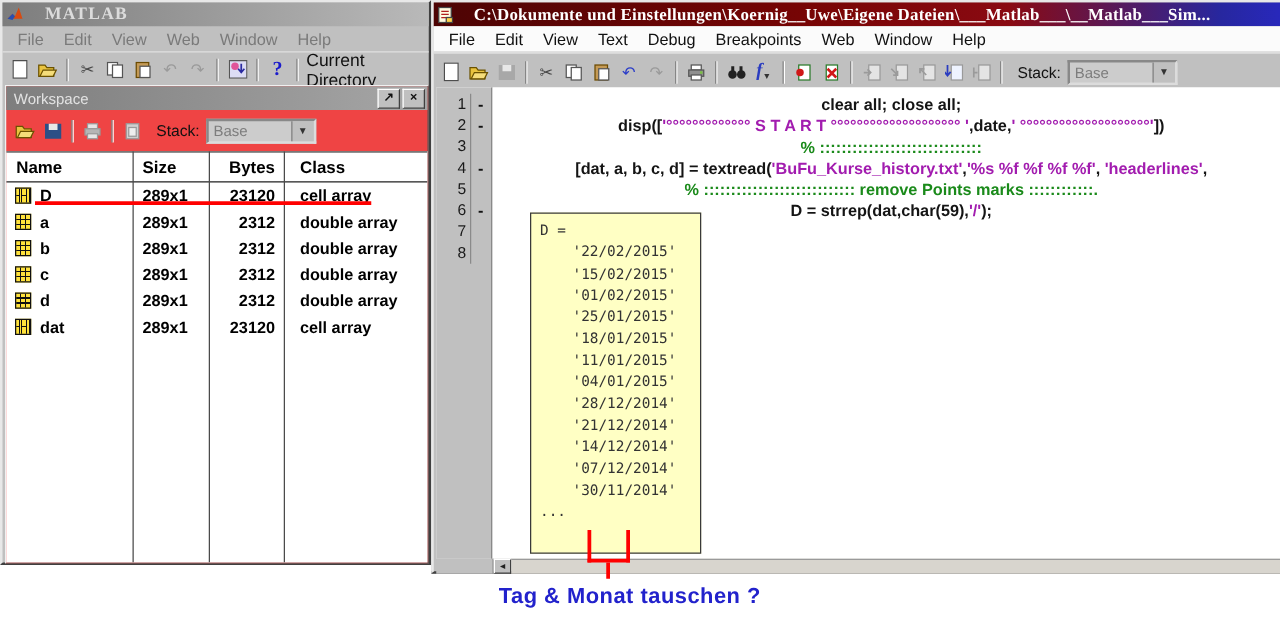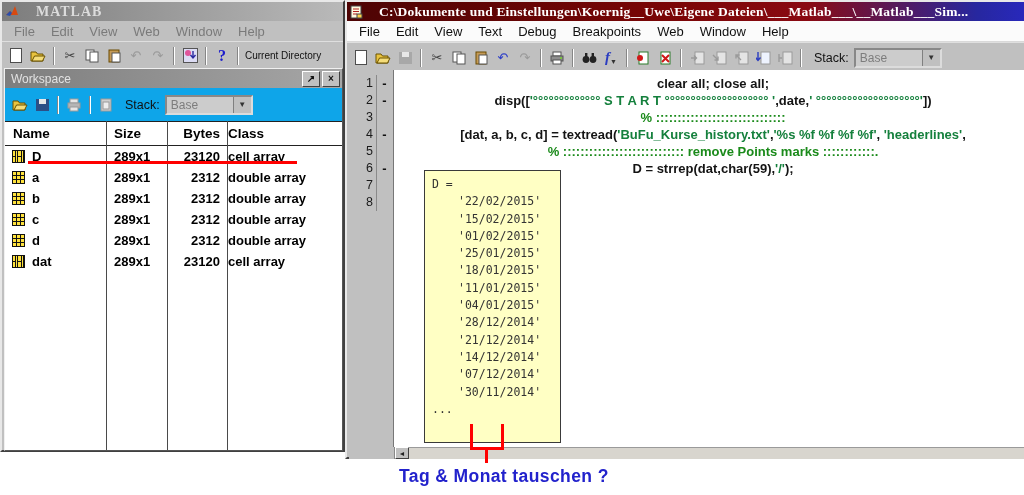--- a/index.html
+++ b/index.html
@@ -19,62 +19,62 @@
   .tbtn{width:22px;height:22px;display:flex;align-items:center;justify-content:center;flex:0 0 auto;}
   .sep{width:0;height:18px;border-left:1px solid #868686;border-right:1px solid #ffffff;margin:0 4px;flex:0 0 auto;}
   .glyph{font-size:13px;color:#444;}
   .glyph.gray{color:#9a9a9a;}
   .glyph.blue{color:#2a3cc8;}
   .i-page{width:10px;height:13px;background:#fff;border:1px solid #4d4d4d;}
   .i-save{width:13px;height:12px;background:#2c4f86;position:relative;}
   .i-save.gray{background:#a8a8a8;}
   .i-save:after{content:"";position:absolute;left:3px;top:0;width:7px;height:5px;background:#e8e8e8;}
   .helpq{font-family:"Liberation Serif",serif;font-weight:bold;font-size:16px;color:#1a1acc;}
-  .curdir{font-size:10px;color:#111;margin-left:2px;}
+  .curdir{font-size:14px;color:#111;margin-left:2px;}
   .fnico{font-family:"Liberation Serif",serif;font-style:italic;font-weight:bold;font-size:15px;color:#2a3cc0;}
   
-  #ws-panel{position:absolute;left:2px;top:66px;width:339px;height:383px;border:1px solid;border-color:#f0f0f0 #555 #555 #f0f0f0;background:#0ea5e9;box-sizing:border-box;}
+  #ws-panel{position:absolute;left:2px;top:66px;width:339px;height:383px;border:1px solid;border-color:#f0f0f0 #555 #555 #f0f0f0;background:#ef4444;box-sizing:border-box;}
   #ws-title{height:19px;background:linear-gradient(90deg,#7e7e7e,#a6a6a6);display:flex;align-items:center;padding:0 2px 0 6px;}
   #ws-title .ptext{font-size:12px;color:#e2e2e2;}
   .tbut{width:16px;height:14px;background:#c0c0c0;border:1px solid;border-color:#fff #404040 #404040 #fff;margin-left:2px;
         display:flex;align-items:center;justify-content:center;font-size:10px;font-weight:bold;color:#111;line-height:1;}
   #ws-toolbar{height:33px;display:flex;align-items:center;padding:0 4px;border-bottom:1px solid #a5a5a5;}
   .stack-label{font-size:12.5px;color:#111;margin:0 5px 0 8px;}
   .combo{width:88px;height:20px;border:2px inset #dcdcdc;background:#cccccc;display:flex;align-items:center;box-sizing:border-box;}
   .combo .cval{font-size:12px;color:#7d7d7d;padding-left:4px;flex:1;}
   .combo .cbtn{width:17px;height:100%;background:#c0c0c0;border-left:1px solid #808080;display:flex;align-items:center;justify-content:center;font-size:8px;color:#333;}
   #ws-tablewrap{position:absolute;left:0;top:52px;right:0;bottom:0;background:#ffffff;overflow:hidden;}
   .colline{position:absolute;top:0;bottom:0;width:1px;background:#4a4a4a;}
   #ws-headers{display:grid;grid-template-columns:101px 61px 60px 1fr;height:23px;align-items:center;
               border-top:1px solid #222;border-bottom:1px solid #222;font-weight:bold;font-size:13.5px;}
   .ws-row{display:grid;grid-template-columns:101px 61px 60px 1fr;height:21px;align-items:center;font-weight:bold;font-size:13px;}
   .cell{overflow:hidden;white-space:nowrap;}
   .c-name{padding-left:7px;display:flex;align-items:center;gap:7px;}
   .c-size{padding-left:8px;}
   .c-bytes{text-align:right;padding-right:7px;}
-  .c-class{padding-left:1px;}
+  .c-class{padding-left:13px;}
   .vicon{width:13px;height:13px;box-sizing:border-box;border:1px solid #111;background:#ffe23c;flex:0 0 auto;}
   .vicon.double{background-image:linear-gradient(90deg,transparent 3px,#111 3px,#111 4px,transparent 4px,transparent 7px,#111 7px,#111 8px,transparent 8px),
                                 linear-gradient(transparent 3px,#111 3px,#111 4px,transparent 4px,transparent 7px,#111 7px,#111 8px,transparent 8px);}
   .vicon.cell{background-image:linear-gradient(90deg,transparent 2px,#111 2px,#111 3px,#ffe23c 3px,#ffe23c 4px,#111 4px,#111 5px,transparent 5px,transparent 8px,#111 8px,#111 9px,#ffe23c 9px,#ffe23c 10px,#111 10px,#111 11px,transparent 11px),
                               linear-gradient(transparent 5px,#111 5px,#111 6px,transparent 6px);}
   
   #win-editor{left:345px;top:0;width:681px;height:459px;}
   #win-editor .tbar{background:linear-gradient(90deg,#4d0404 0%,#780505 45%,#8a0a12 68%,#27279f 93%,#2828bb 100%);}
   #win-editor .ttext{color:#ffffff;font-size:13.5px;letter-spacing:0.2px;}
   #win-editor .menubar{background:#fbfbfb;border-bottom:1px solid #d9d9d9;}
   #ed-toolbar{height:29px;}
   #ed-content{position:absolute;left:2px;top:68px;right:0;height:377px;background:#ffffff;}
   #gutter{position:absolute;left:0;top:0;bottom:0;width:44px;background:#c0c0c0;border-right:1px solid #777;}
   #gutter-nums{position:absolute;left:0;top:5px;width:24px;text-align:right;font-size:12.5px;color:#1a1a1a;line-height:17px;}
   #gutter-dashes{position:absolute;left:27px;top:5px;width:15px;text-align:center;font-size:13px;font-weight:bold;color:#111;line-height:17px;border-left:1px solid #8a8a8a;}
   #code-area{position:absolute;left:45px;top:0;right:0;bottom:0;background:#fff;padding:5px 0 0 8px;overflow:hidden;}
   .code-line{height:17px;line-height:17px;white-space:nowrap;font-size:13px;font-weight:bold;text-align:center;}
   .seg-c{color:#141414;}
-  .seg-s{color:#15803d;}
+  .seg-s{color:#a21caf;}
   .seg-m{color:#1a8a1a;}
   #hscroll{position:absolute;left:2px;right:0;top:445px;height:12px;display:flex;}
   #hscroll .corner{width:45px;background:#c0c0c0;border-right:1px solid #888;}
   #hscroll .sarrow{width:14px;height:12px;background:#c0c0c0;border:1px solid;border-color:#fff #404040 #404040 #fff;box-sizing:border-box;
                    display:flex;align-items:center;justify-content:center;font-size:7px;color:#222;}
   #hscroll .track{flex:1;background:#d8d5ce;border-top:1px solid #9a9a9a;}
   
   #datatip{position:absolute;left:424px;top:170px;width:137px;height:273px;background:#ffffc4;border:1px solid #3a3a3a;
            font-family:"DejaVu Sans Mono",monospace;font-size:11.5px;color:#333;padding:5px 0 0 7px;box-sizing:border-box;z-index:5;}
   #datatip .dt-line{height:17.3px;line-height:17.3px;white-space:nowrap;}

